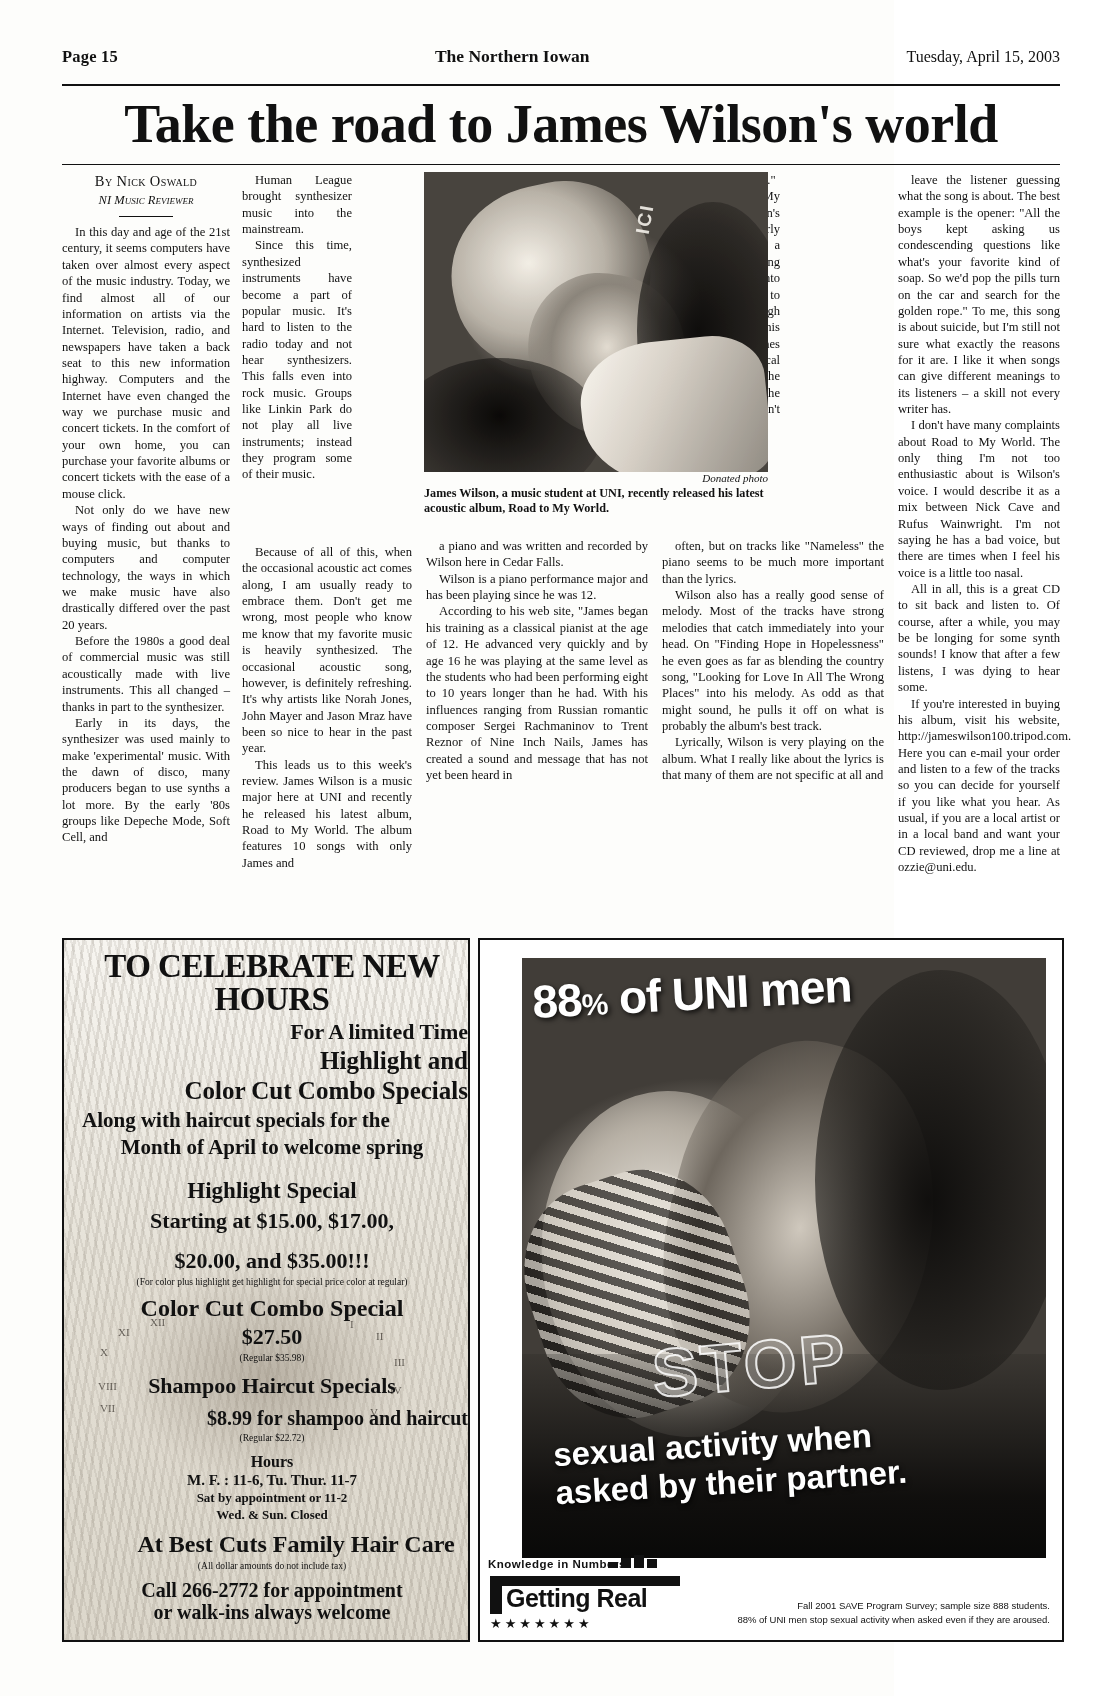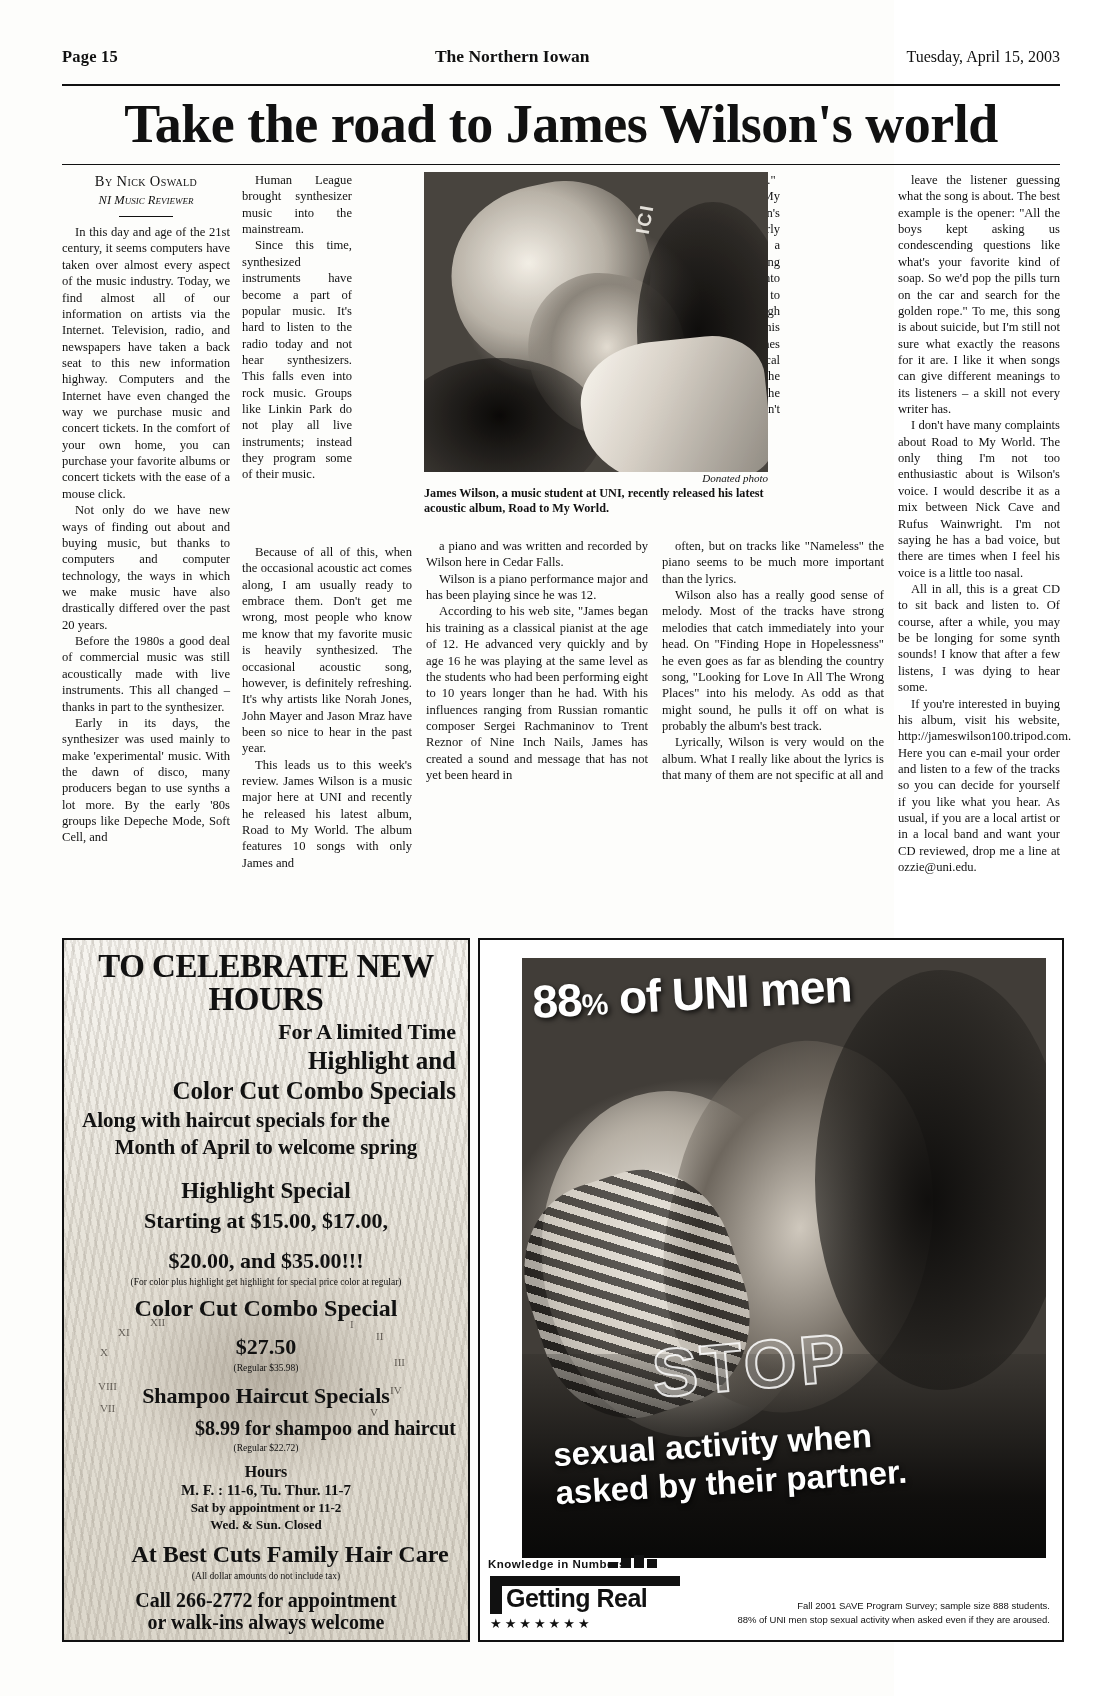--- a/index.html
+++ b/index.html
@@ -194,35 +194,35 @@
   .ad-left .bg-hair {
     position: absolute; inset: 0;
     background:
       radial-gradient(ellipse 260px 200px at 50% 62%, rgba(150,140,125,.55) 0%, rgba(215,208,196,.25) 55%, rgba(255,255,255,0) 80%),
       repeating-linear-gradient(98deg, rgba(120,110,96,.16) 0 3px, rgba(255,255,255,0) 3px 9px),
       repeating-linear-gradient(76deg, rgba(90,82,70,.10) 0 2px, rgba(255,255,255,0) 2px 7px),
       linear-gradient(180deg,#f7f5f0 0%, #e6e2d8 45%, #dcd7cb 100%);
   }
   .ad-left .inner {
     position: relative;
-    padding: 10px 12px 0 12px;
+    padding: 10px 0 0 12px;
     text-align: center;
   }
   .ad-left .l1 { font-size: 33px; font-weight: bold; letter-spacing: -.5px; line-height: 1.0; }
   .ad-left .l2 { font-size: 22px; font-weight: bold; text-align: right; margin-top: 3px; }
   .ad-left .l3 { font-size: 25px; font-weight: bold; text-align: right; margin-top: 2px; }
   .ad-left .l4 { font-size: 25px; font-weight: bold; text-align: right; margin-top: 2px; }
   .ad-left .l5 { font-size: 21px; font-weight: bold; text-align: left; margin-top: 3px; padding-left: 6px;}
   .ad-left .l6 { font-size: 21px; font-weight: bold; text-align: center; margin-top: 2px; }
   .ad-left .l7 { font-size: 23px; font-weight: bold; margin-top: 18px; }
   .ad-left .l8 { font-size: 22px; font-weight: bold; margin-top: 4px; }
   .ad-left .l9 { font-size: 22px; font-weight: bold; margin-top: 14px; }
   .ad-left .fine { font-size: 9.5px; margin-top: 3px; }
   .ad-left .l10 { font-size: 24px; font-weight: bold; margin-top: 8px; }
-  .ad-left .l11 { font-size: 22px; font-weight: bold; margin-top: 12px; }
+  .ad-left .l11 { font-size: 22px; font-weight: bold; margin-top: 2px; }
   .ad-left .l12 { font-size: 22px; font-weight: bold; margin-top: 10px; }
   .ad-left .l13 { font-size: 20px; font-weight: bold; margin-top: 8px; text-align: right; }
   .ad-left .hours-h { font-size: 16px; font-weight: bold; margin-top: 10px; }
   .ad-left .hours-l { font-size: 15px; font-weight: bold; margin-top: 1px; }
   .ad-left .hours-s { font-size: 13px; font-weight: bold; margin-top: 1px; }
   .ad-left .l14 { font-size: 24px; font-weight: bold; margin-top: 8px; margin-left: 48px; }
   .ad-left .l15 { font-size: 20px; font-weight: bold; margin-top: 8px; line-height: 1.12; }
   .ad-left .roman {
     position: absolute;
     font-family: "Liberation Serif", serif;
@@ -414,21 +414,21 @@
     </div>
 
     <div class="col" id="col5">
       <p>the music industry."</p>
       <p>On Road to My World, Wilson's influences are clearly evident. He does a great job of blending classical elements into his songs. One listen to tracks like "High School" will make this evident. Sometimes though, the classical elements overtake the overall sound of the music. It doesn't happen</p>
     </div>
 
     <div class="col" id="col6">
       <p>often, but on tracks like "Nameless" the piano seems to be much more important than the lyrics.</p>
       <p>Wilson also has a really good sense of melody. Most of the tracks have strong melodies that catch immediately into your head. On "Finding Hope in Hopelessness" he even goes as far as blending the country song, "Looking for Love In All The Wrong Places" into his melody. As odd as that might sound, he pulls it off on what is probably the album's best track.</p>
-      <p>Lyrically, Wilson is very would on the album. What I really like about the lyrics is that many of them are not specific at all and</p>
+      <p>Lyrically, Wilson is very playing on the album. What I really like about the lyrics is that many of them are not specific at all and</p>
     </div>
 
     <div class="col" id="col7">
       <p>leave the listener guessing what the song is about. The best example is the opener: "All the boys kept asking us condescending questions like what's your favorite kind of soap. So we'd pop the pills turn on the car and search for the golden rope." To me, this song is about suicide, but I'm still not sure what exactly the reasons for it are. I like it when songs can give different meanings to its listeners – a skill not every writer has.</p>
       <p>I don't have many complaints about Road to My World. The only thing I'm not too enthusiastic about is Wilson's voice. I would describe it as a mix between Nick Cave and Rufus Wainwright. I'm not saying he has a bad voice, but there are times when I feel his voice is a little too nasal.</p>
       <p>All in all, this is a great CD to sit back and listen to. Of course, after a while, you may be be longing for some synth sounds! I know that after a few listens, I was dying to hear some.</p>
       <p>If you're interested in buying his album, visit his website, http://jameswilson100.tripod.com. Here you can e-mail your order and listen to a few of the tracks so you can decide for yourself if you like what you hear. As usual, if you are a local artist or in a local band and want your CD reviewed, drop me a line at ozzie@uni.edu.</p>
     </div>
   </div>
 

